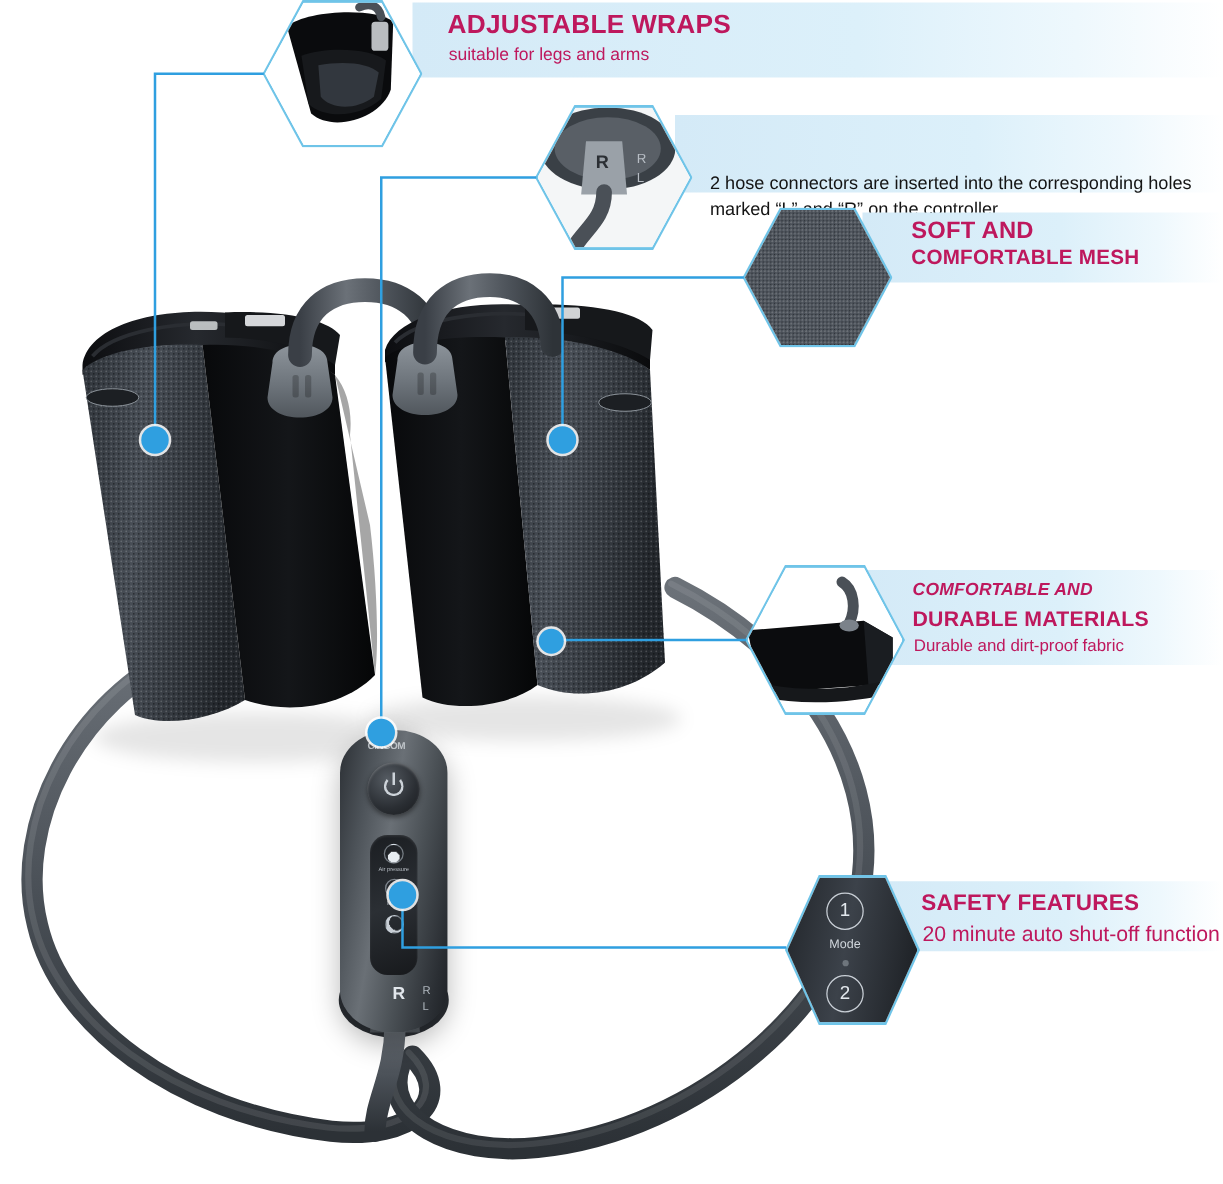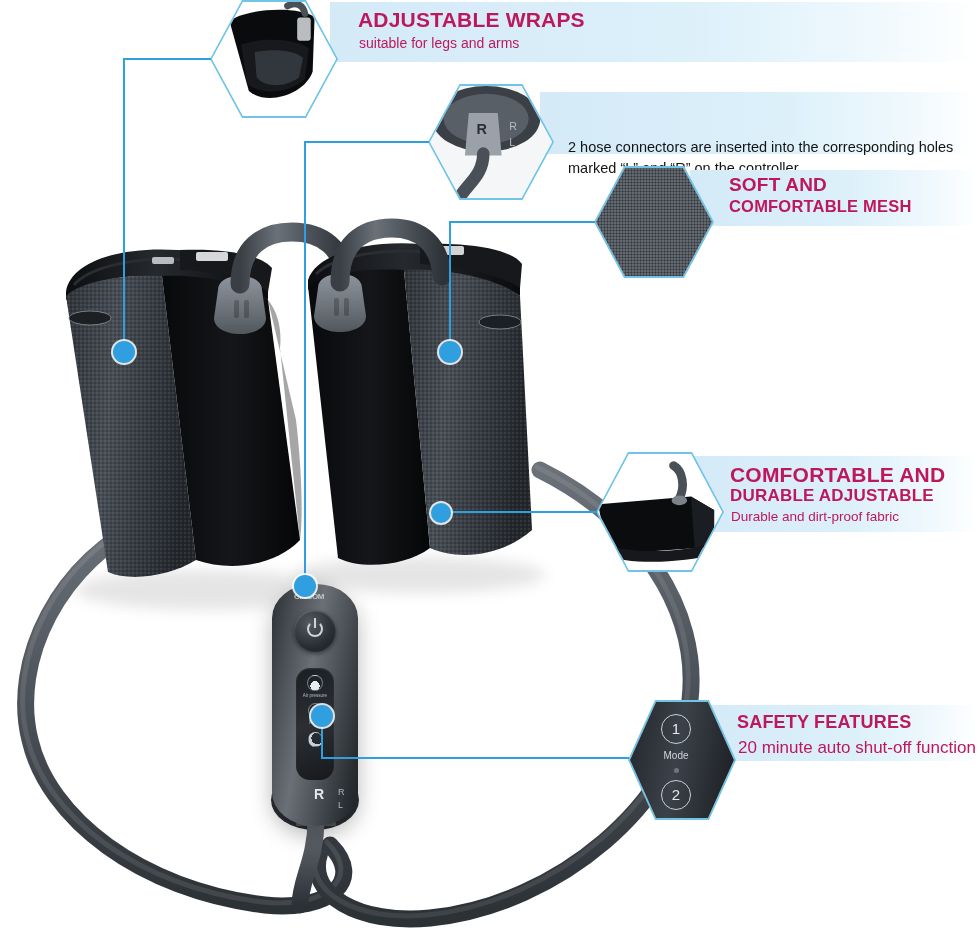--- a/index.html
+++ b/index.html
@@ -299,22 +299,22 @@
   <div class="band-title" style="left:729px; top:197px; font-size:16.5px;">COMFORTABLE MESH</div>
 
   <div class="hex" style="left:594px; top:166px; width:120px; height:112px;">
     <div class="hex-inner">
       <div class="mesh-tex" style="position:absolute; inset:0; background-size:3px 3px,3px 3px;
                   background-color:#4a5058;"></div>
     </div>
   </div>
 
   <div class="band" style="left:690px; top:456px; width:288px; height:76px;"></div>
-  <div class="band-title" style="left:730px; top:463px; font-size:21px;">COMFORTABLE AND</div>
-  <div class="band-title" style="left:730px; top:486px; font-size:17px;">DURABLE ADJUSTABLE</div>
+  <div class="band-title" style="left:730px; top:463px; font-size:14px;font-style:italic;">COMFORTABLE AND</div>
+  <div class="band-title" style="left:730px; top:486px; font-size:17px;">DURABLE MATERIALS</div>
   <div class="band-sub" style="left:731px; top:509px; font-size:13.5px;">Durable and dirt-proof fabric</div>
 
   <div class="hex" style="left:596px; top:452px; width:128px; height:120px;">
     <div class="hex-inner">
       <svg viewBox="0 0 128 120" width="124" height="116" xmlns="http://www.w3.org/2000/svg">
         <rect width="128" height="120" fill="#ffffff"></rect>
         <path d="M0,52 L96,44 L120,58 L120,96 L10,104 Z" fill="#0b0c0e"></path>
         <path d="M96,44 L120,58 L120,96 L100,98 Z" fill="#1a1d21"></path>
         <path d="M0,92 C 40,106 92,100 120,92 L120,104 C 88,112 38,116 0,104 Z" fill="#16181b"></path>
         <path d="M78,12 C 88,18 90,34 84,46" fill="none" stroke="#4a5057" stroke-width="9" stroke-linecap="round"></path>

